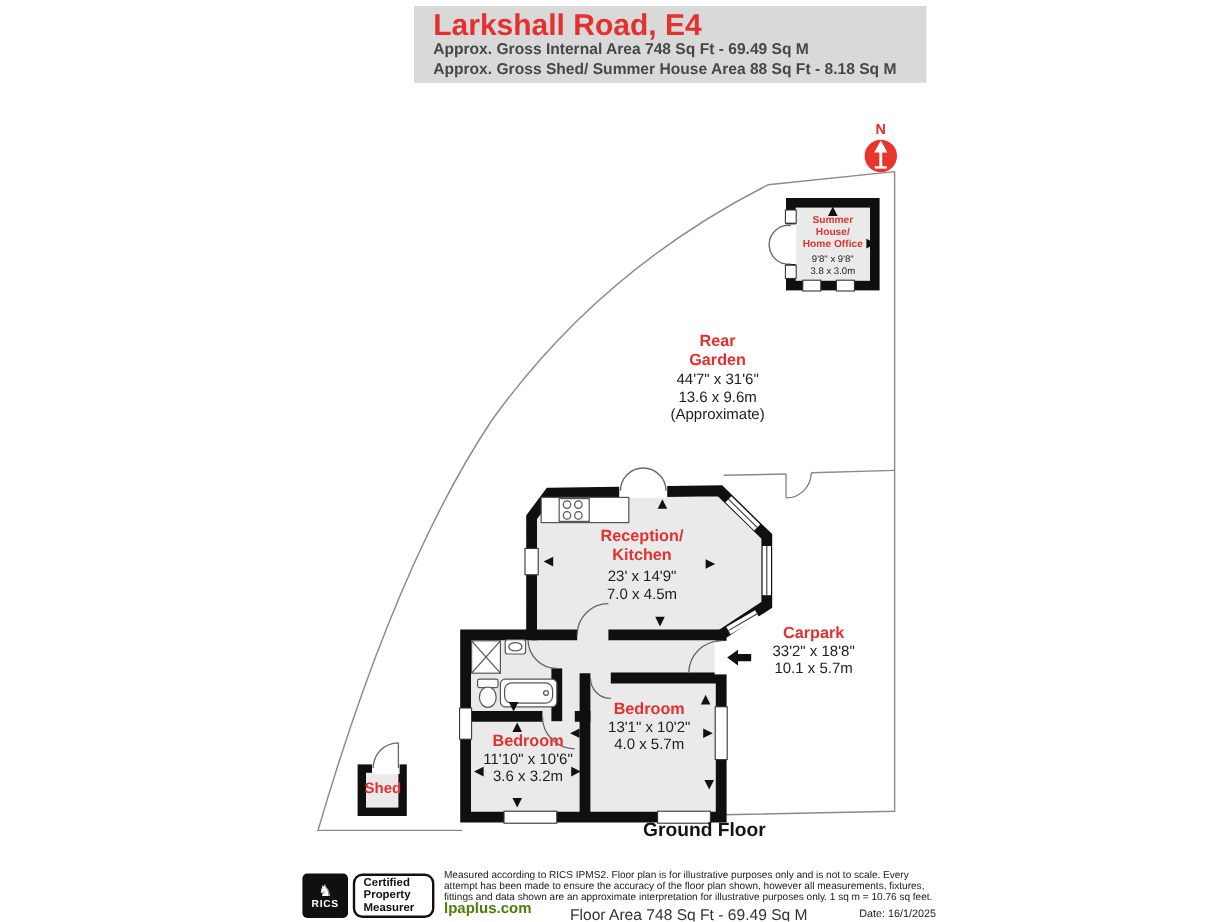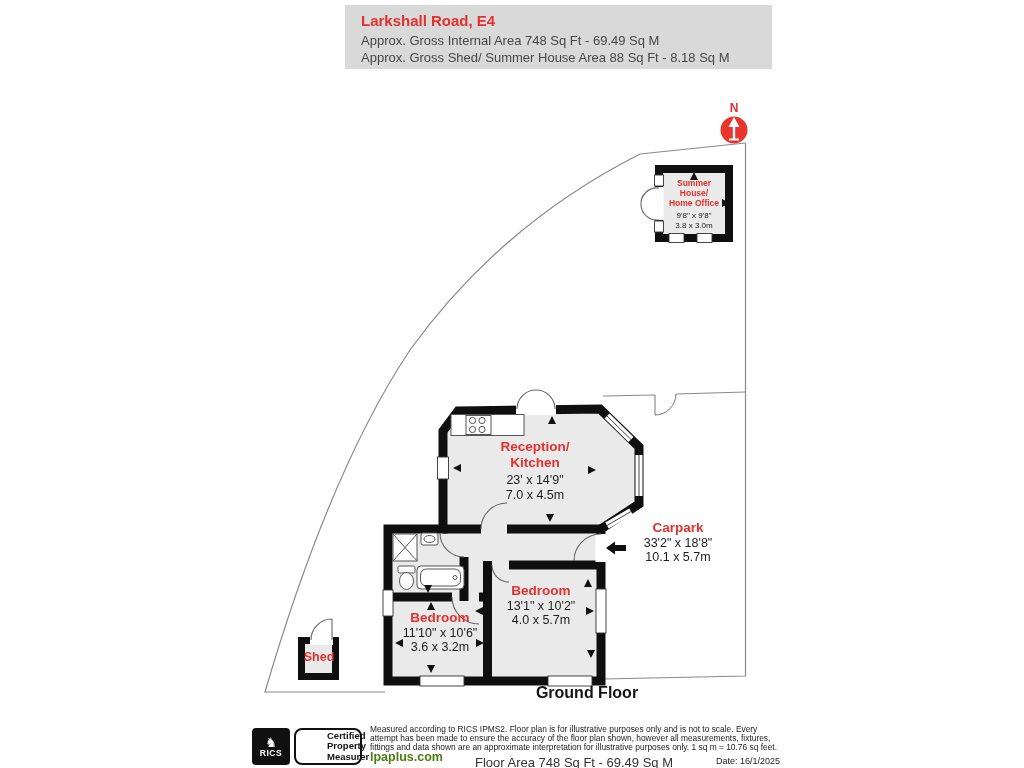--- a/index.html
+++ b/index.html
@@ -7,22 +7,22 @@
         font-family:"Liberation Sans", sans-serif;}
   .abs{position:absolute;}
   svg{position:absolute;left:0;top:0;}
 
   
   .logo{left:245px;top:4px;width:66px;height:66px;border-radius:50%;background:#ea3026;
         display:flex;align-items:center;justify-content:center;}
   .logo-text{color:#fff;font-weight:bold;font-size:13px;letter-spacing:0.2px;}
   .header-box{left:345px;top:5px;width:427px;height:64px;background:#d9d9d9;
               box-sizing:border-box;padding:4px 0 0 16px;}
-  .header-title{font-size:15px;font-weight:bold;color:#e2312e;line-height:24px;}
-  .header-sub{font-size:13px;color:#474747;line-height:16.5px;}
+  .header-title{font-size:25px;font-weight:bold;color:#e2312e;line-height:24px;}
+  .header-sub{font-size:13px;color:#474747;line-height:16.5px;font-weight:bold;}
 
   
   .compass-n{left:734px;top:101px;transform:translateX(-50%);color:#e2312e;
              font-weight:bold;font-size:12px;}
 
   
   .room-label{position:absolute;text-align:center;transform:translateX(-50%);white-space:nowrap;}
   .rname{font-weight:bold;color:#e2312e;font-size:13.5px;line-height:15.5px;}
   .rdim{color:#1d1d1d;font-size:12.5px;line-height:14.5px;}
   .small .rname{font-size:8.5px;line-height:10px;}
@@ -42,21 +42,21 @@
   .floor-area{left:574px;top:707px;transform:translateX(-50%);font-size:13px;color:#333;margin-top:48px;}
 
   
   .rics-box{left:252px;top:728px;width:38px;height:37px;background:#101010;border-radius:4px;
             display:flex;flex-direction:column;align-items:center;justify-content:center;}
   .rics-lion{color:#fff;font-size:13px;line-height:13px;}
   .rics-word{color:#fff;font-size:8.5px;font-weight:bold;letter-spacing:0.6px;line-height:9px;}
   .cert-box{left:294px;top:728px;width:68px;height:37px;border:2px solid #111;border-radius:8px;
             box-sizing:border-box;display:flex;flex-direction:column;justify-content:center;
             padding-left:7px;}
-  .cert-line{font-size:9.5px;font-weight:bold;color:#111;line-height:10.5px;margin-left:24px;}
+  .cert-line{font-size:9.5px;font-weight:bold;color:#111;line-height:10.5px;}
   .disclaimer{left:370px;top:725px;width:412px;font-size:8.4px;line-height:8.9px;color:#222;}
   .website{left:370px;top:750px;font-size:12.5px;font-weight:bold;color:#4d7c0f;}
   .date{left:660px;top:756px;width:120px;text-align:right;font-size:9px;color:#222;}
 </style>
 </head>
 <body>
 
 <div class="page">
 
   <svg width="1024" height="768" viewBox="0 0 1024 768">
@@ -187,20 +187,27 @@
   <div class="abs compass-n">N</div>
 
   <div class="room-label small" id="lbl-summer">
     <div class="rname">Summer</div>
     <div class="rname">House/</div>
     <div class="rname">Home Office</div>
     <div class="rdim" style="margin-top:3px">9'8" x 9'8"</div>
     <div class="rdim">3.8 x 3.0m</div>
   </div>
 
+  <div class="room-label" id="lbl-garden">
+    <div class="rname">Rear</div>
+    <div class="rname">Garden</div>
+    <div class="rdim" style="margin-top:2px">44'7" x 31'6"</div>
+    <div class="rdim">13.6 x 9.6m</div>
+    <div class="rdim">(Approximate)</div>
+  </div>
 
   <div class="room-label" id="lbl-reception">
     <div class="rname">Reception/</div>
     <div class="rname">Kitchen</div>
     <div class="rdim" style="margin-top:3px">23' x 14'9"</div>
     <div class="rdim">7.0 x 4.5m</div>
   </div>
 
   <div class="room-label" id="lbl-carpark">
     <div class="rname">Carpark</div>

